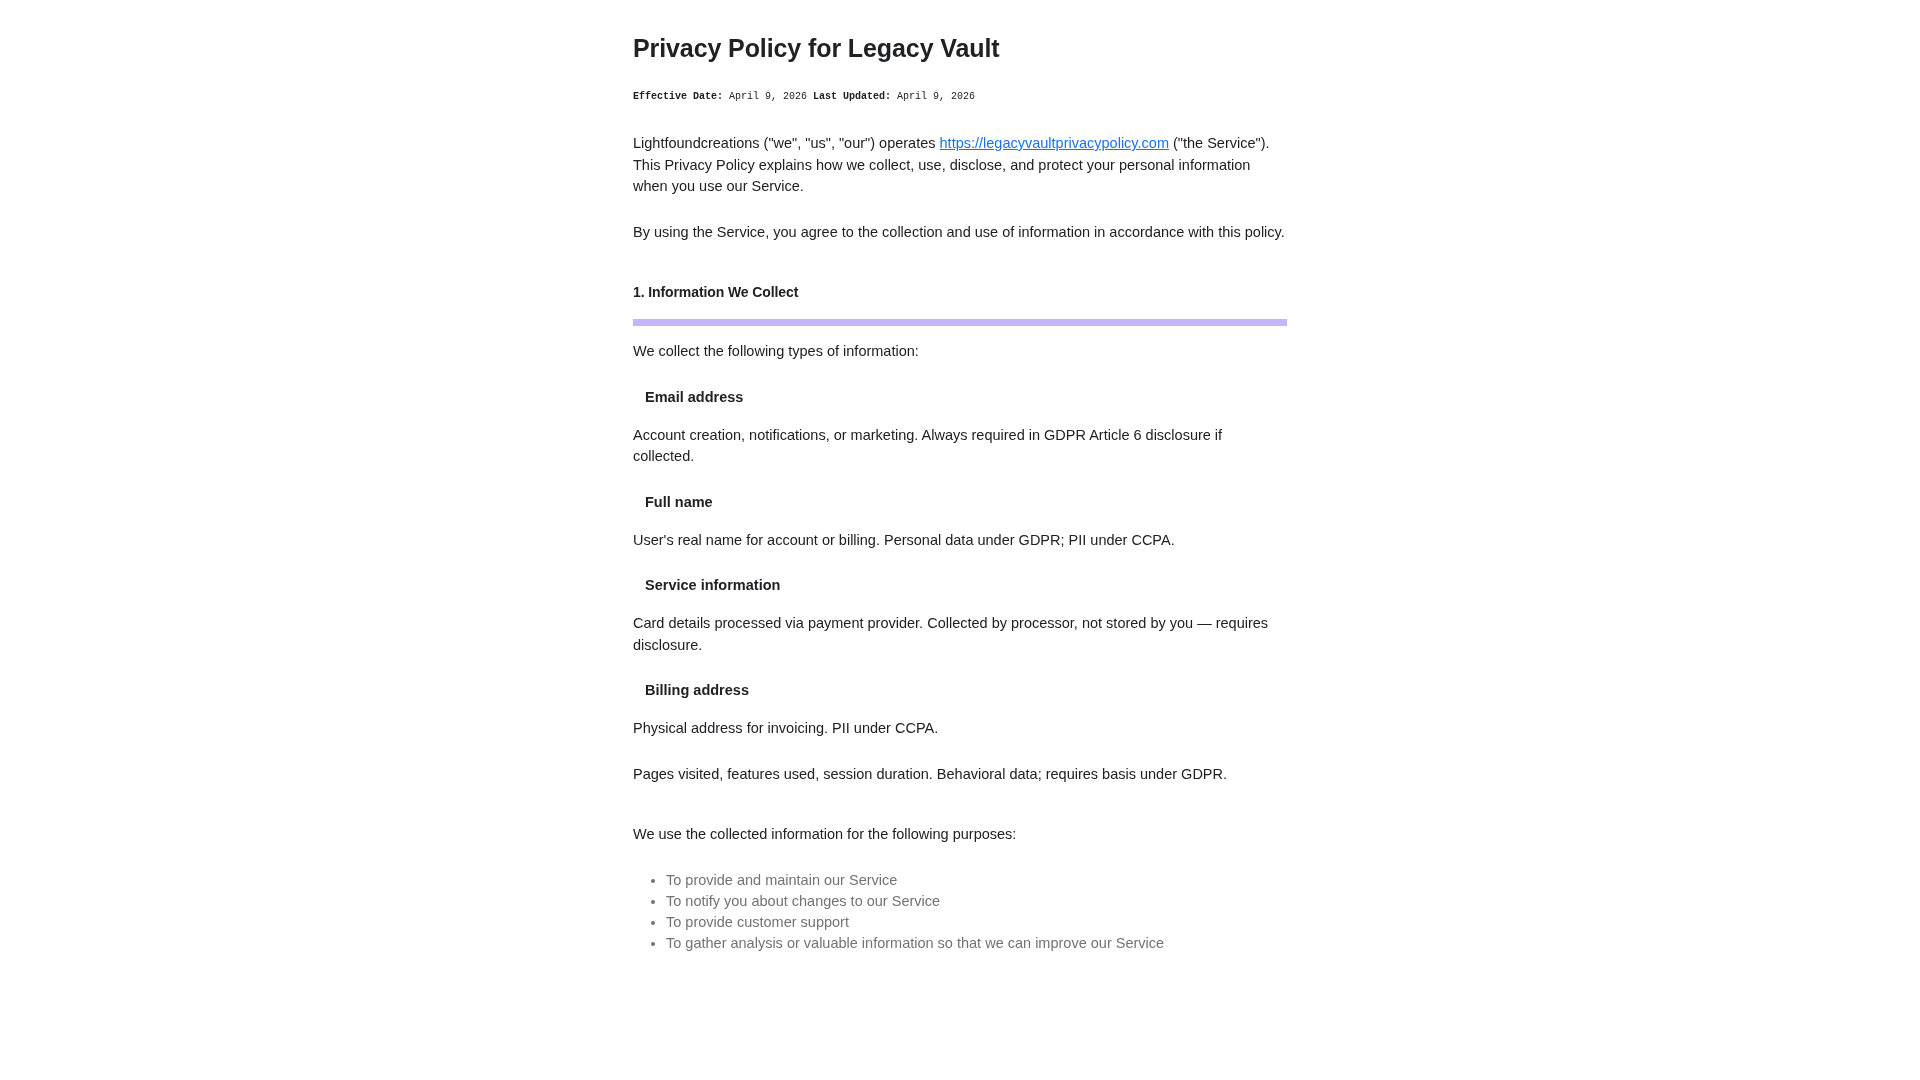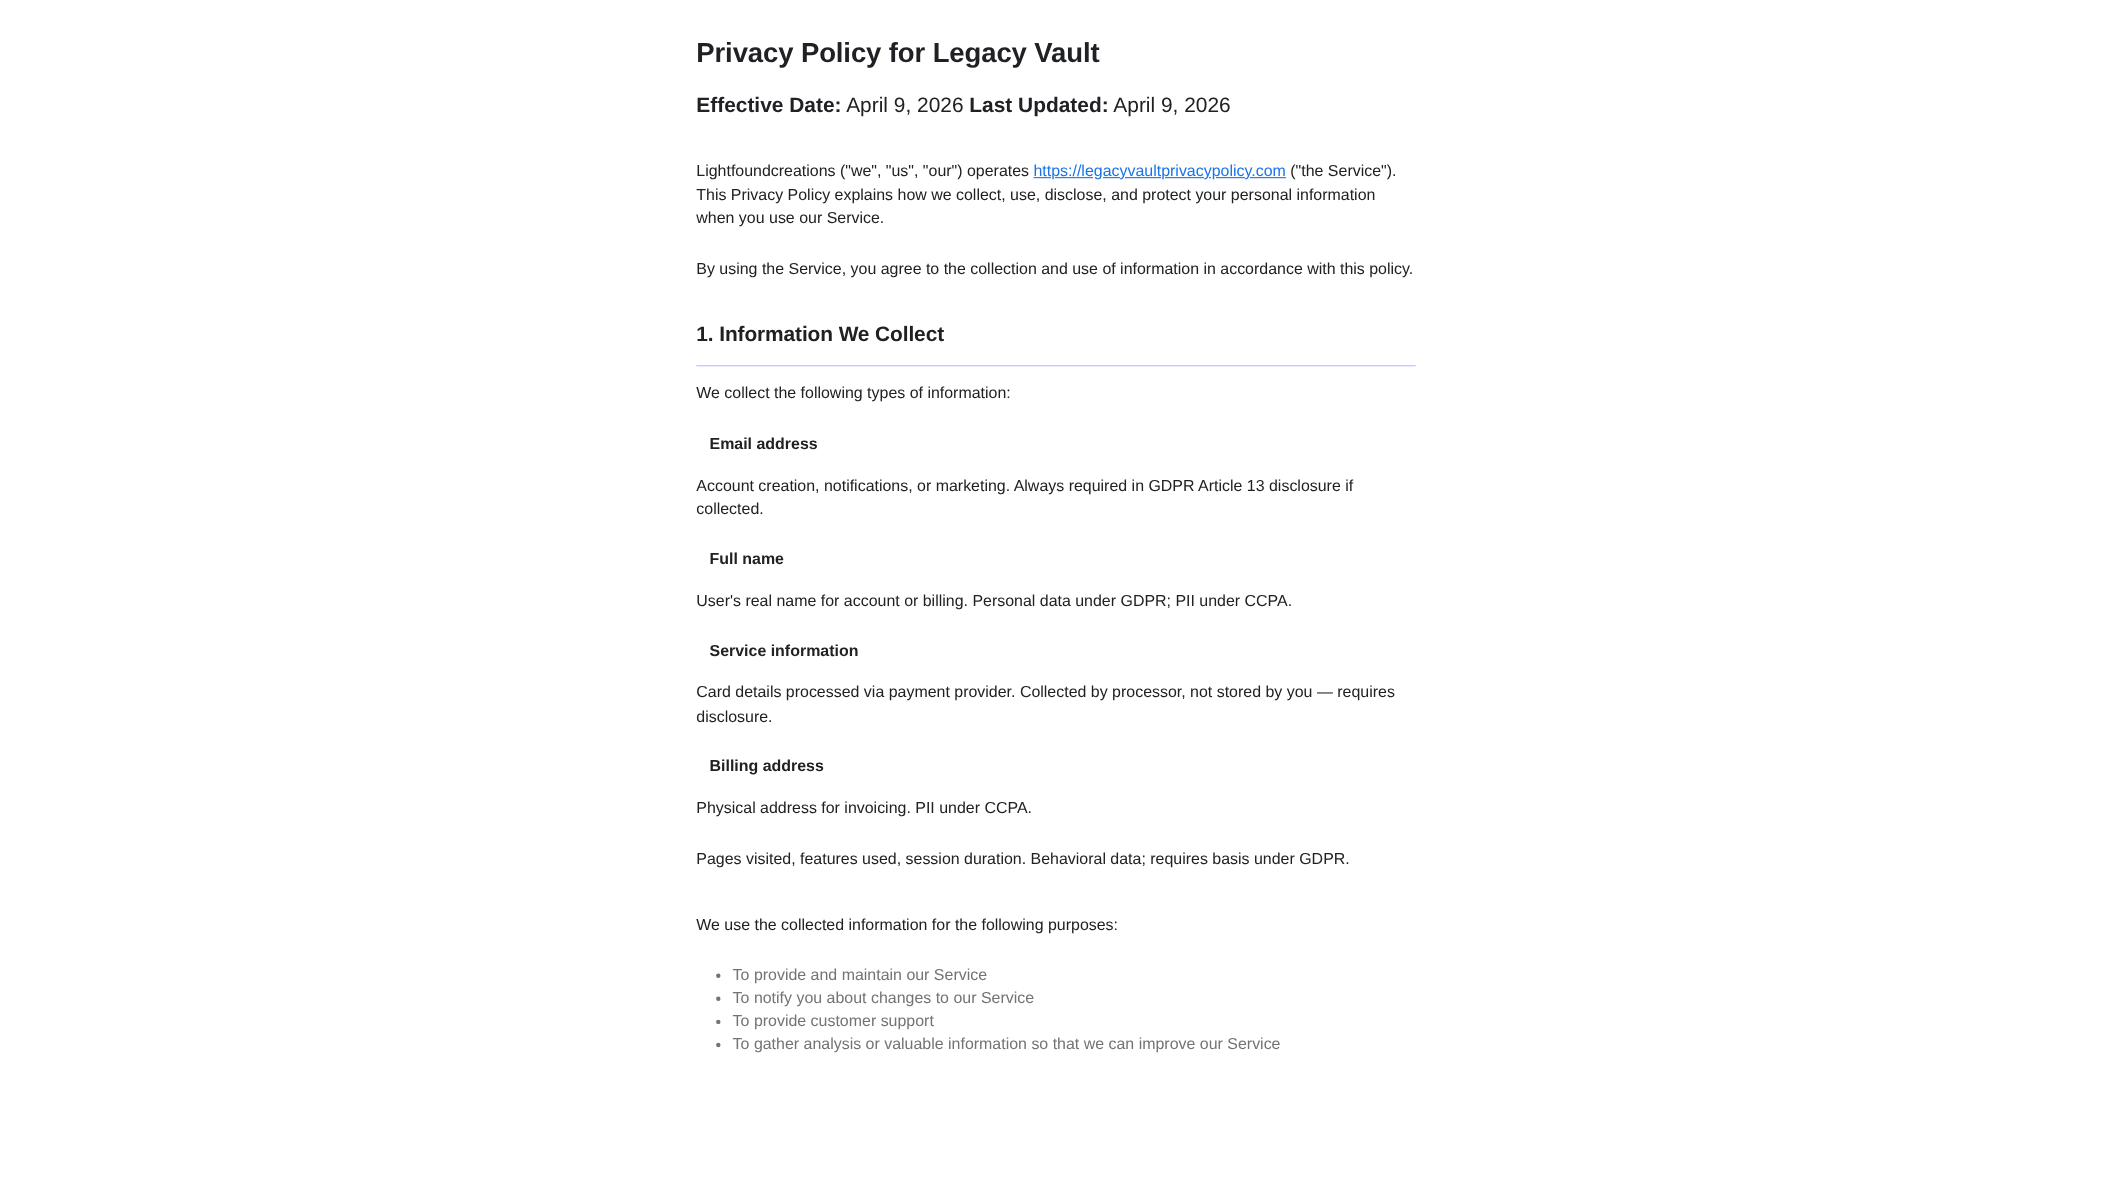--- a/index.html
+++ b/index.html
@@ -29,49 +29,50 @@
   }
   .doc-title {
     font-size: 25px;
     line-height: 32px;
     font-weight: bold;
     color: #202124;
     margin: 0 0 22px 0;
     letter-spacing: -0.1px;
   }
   .meta-line {
-    font-size: 19px;
+    font-size: 10px;
     line-height: 22px;
     color: #202124;
-    margin: 0 0 38px 0;
+    margin: 0 0 25px 0;
+    font-family: Liberation Mono, monospace;
   }
   .meta-line .lbl {
     font-weight: bold;
   }
   p.body-text {
     font-size: 14.5px;
     line-height: 21.5px;
     color: #202124;
     margin: 0 0 24px 0;
   }
   p.body-text.tight {
     margin-bottom: 36px;
   }
   a.ext-link {
     color: #1a73e8;
     text-decoration: underline;
   }
   h2.section-heading {
-    font-size: 19px;
+    font-size: 14px;
     line-height: 26px;
     font-weight: bold;
     color: #202124;
     margin: 34px 0 0 0;
     padding: 0 0 14px 0;
-    border-bottom: 1px solid #c4b5fd;
+    border-bottom: 7px solid #c4b5fd;
     letter-spacing: -0.1px;
   }
   .section-body {
     padding-top: 15px;
   }
   h3.sub-heading {
     font-size: 14.5px;
     line-height: 20px;
     font-weight: bold;
     color: #202124;
@@ -110,21 +111,21 @@
 
     <p class="body-text"><span>Lightfoundcreations ("we", "us", "our") operates </span><a class="ext-link" href="#">https://legacyvaultprivacypolicy.com</a><span> ("the Service"). This Privacy Policy explains how we collect, use, disclose, and protect your personal information when you use our Service.</span></p>
 
     <p class="body-text tight">By using the Service, you agree to the collection and use of information in accordance with this policy.</p>
 
     <h2 class="section-heading">1. Information We Collect</h2>
     <div class="section-body">
       <p class="body-text">We collect the following types of information:</p>
 
       <h3 class="sub-heading">Email address</h3>
-      <p class="body-text">Account creation, notifications, or marketing. Always required in GDPR Article 13 disclosure if collected.</p>
+      <p class="body-text">Account creation, notifications, or marketing. Always required in GDPR Article 6 disclosure if collected.</p>
 
       <h3 class="sub-heading">Full name</h3>
       <p class="body-text">User's real name for account or billing. Personal data under GDPR; PII under CCPA.</p>
 
       <h3 class="sub-heading">Service information</h3>
       <p class="body-text">Card details processed via payment provider. Collected by processor, not stored by you — requires disclosure.</p>
 
       <h3 class="sub-heading">Billing address</h3>
       <p class="body-text">Physical address for invoicing. PII under CCPA.</p>
 

